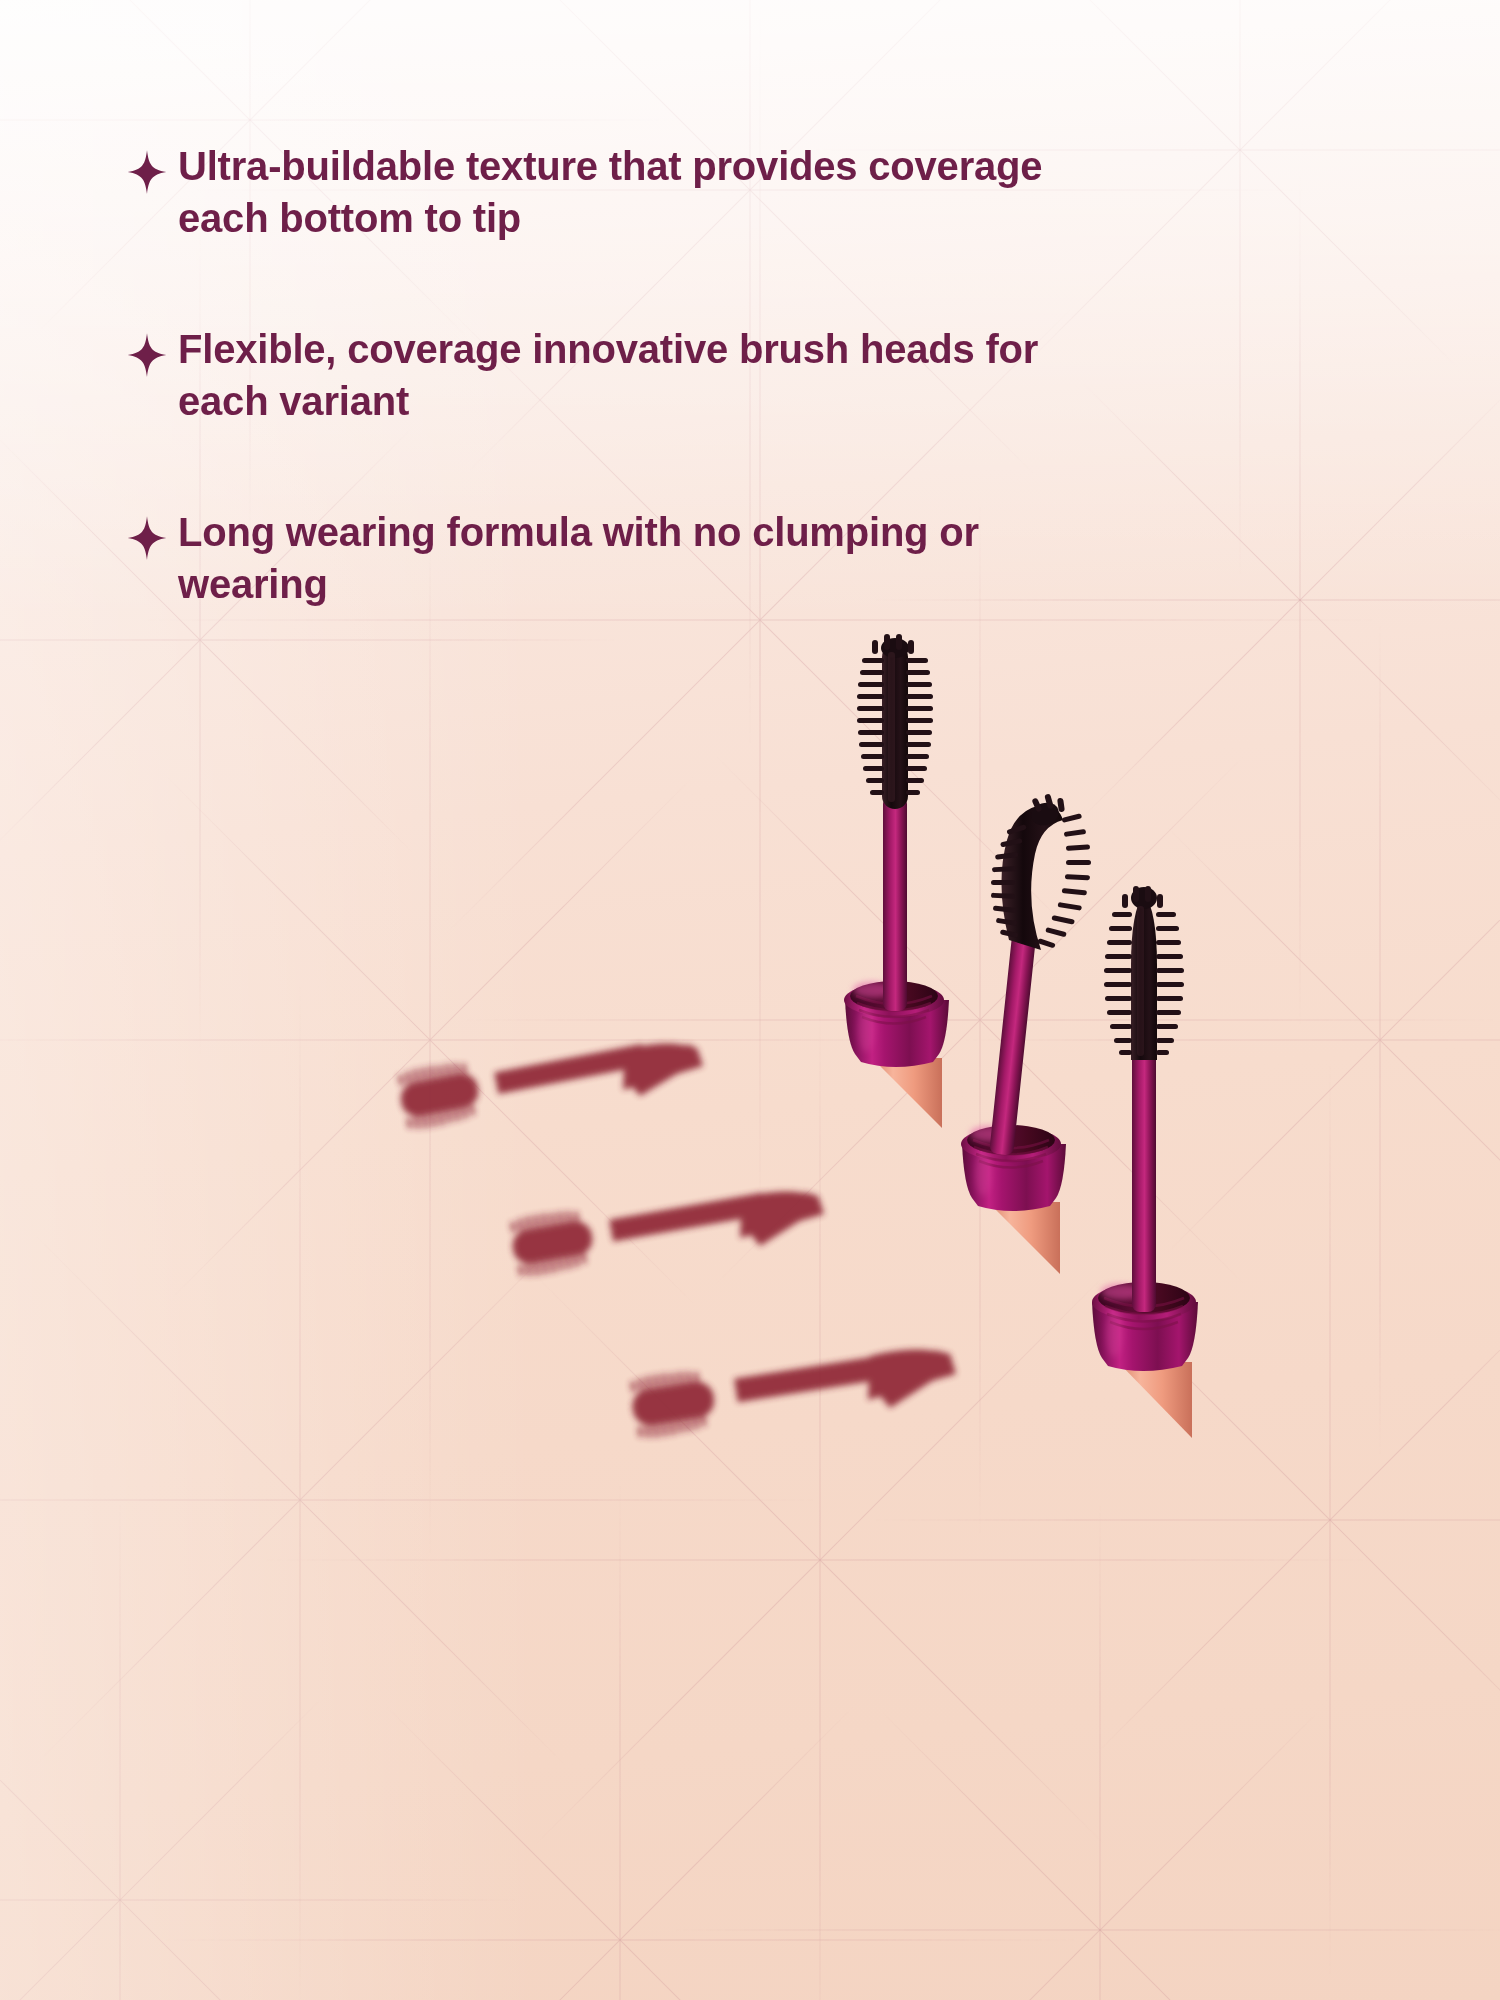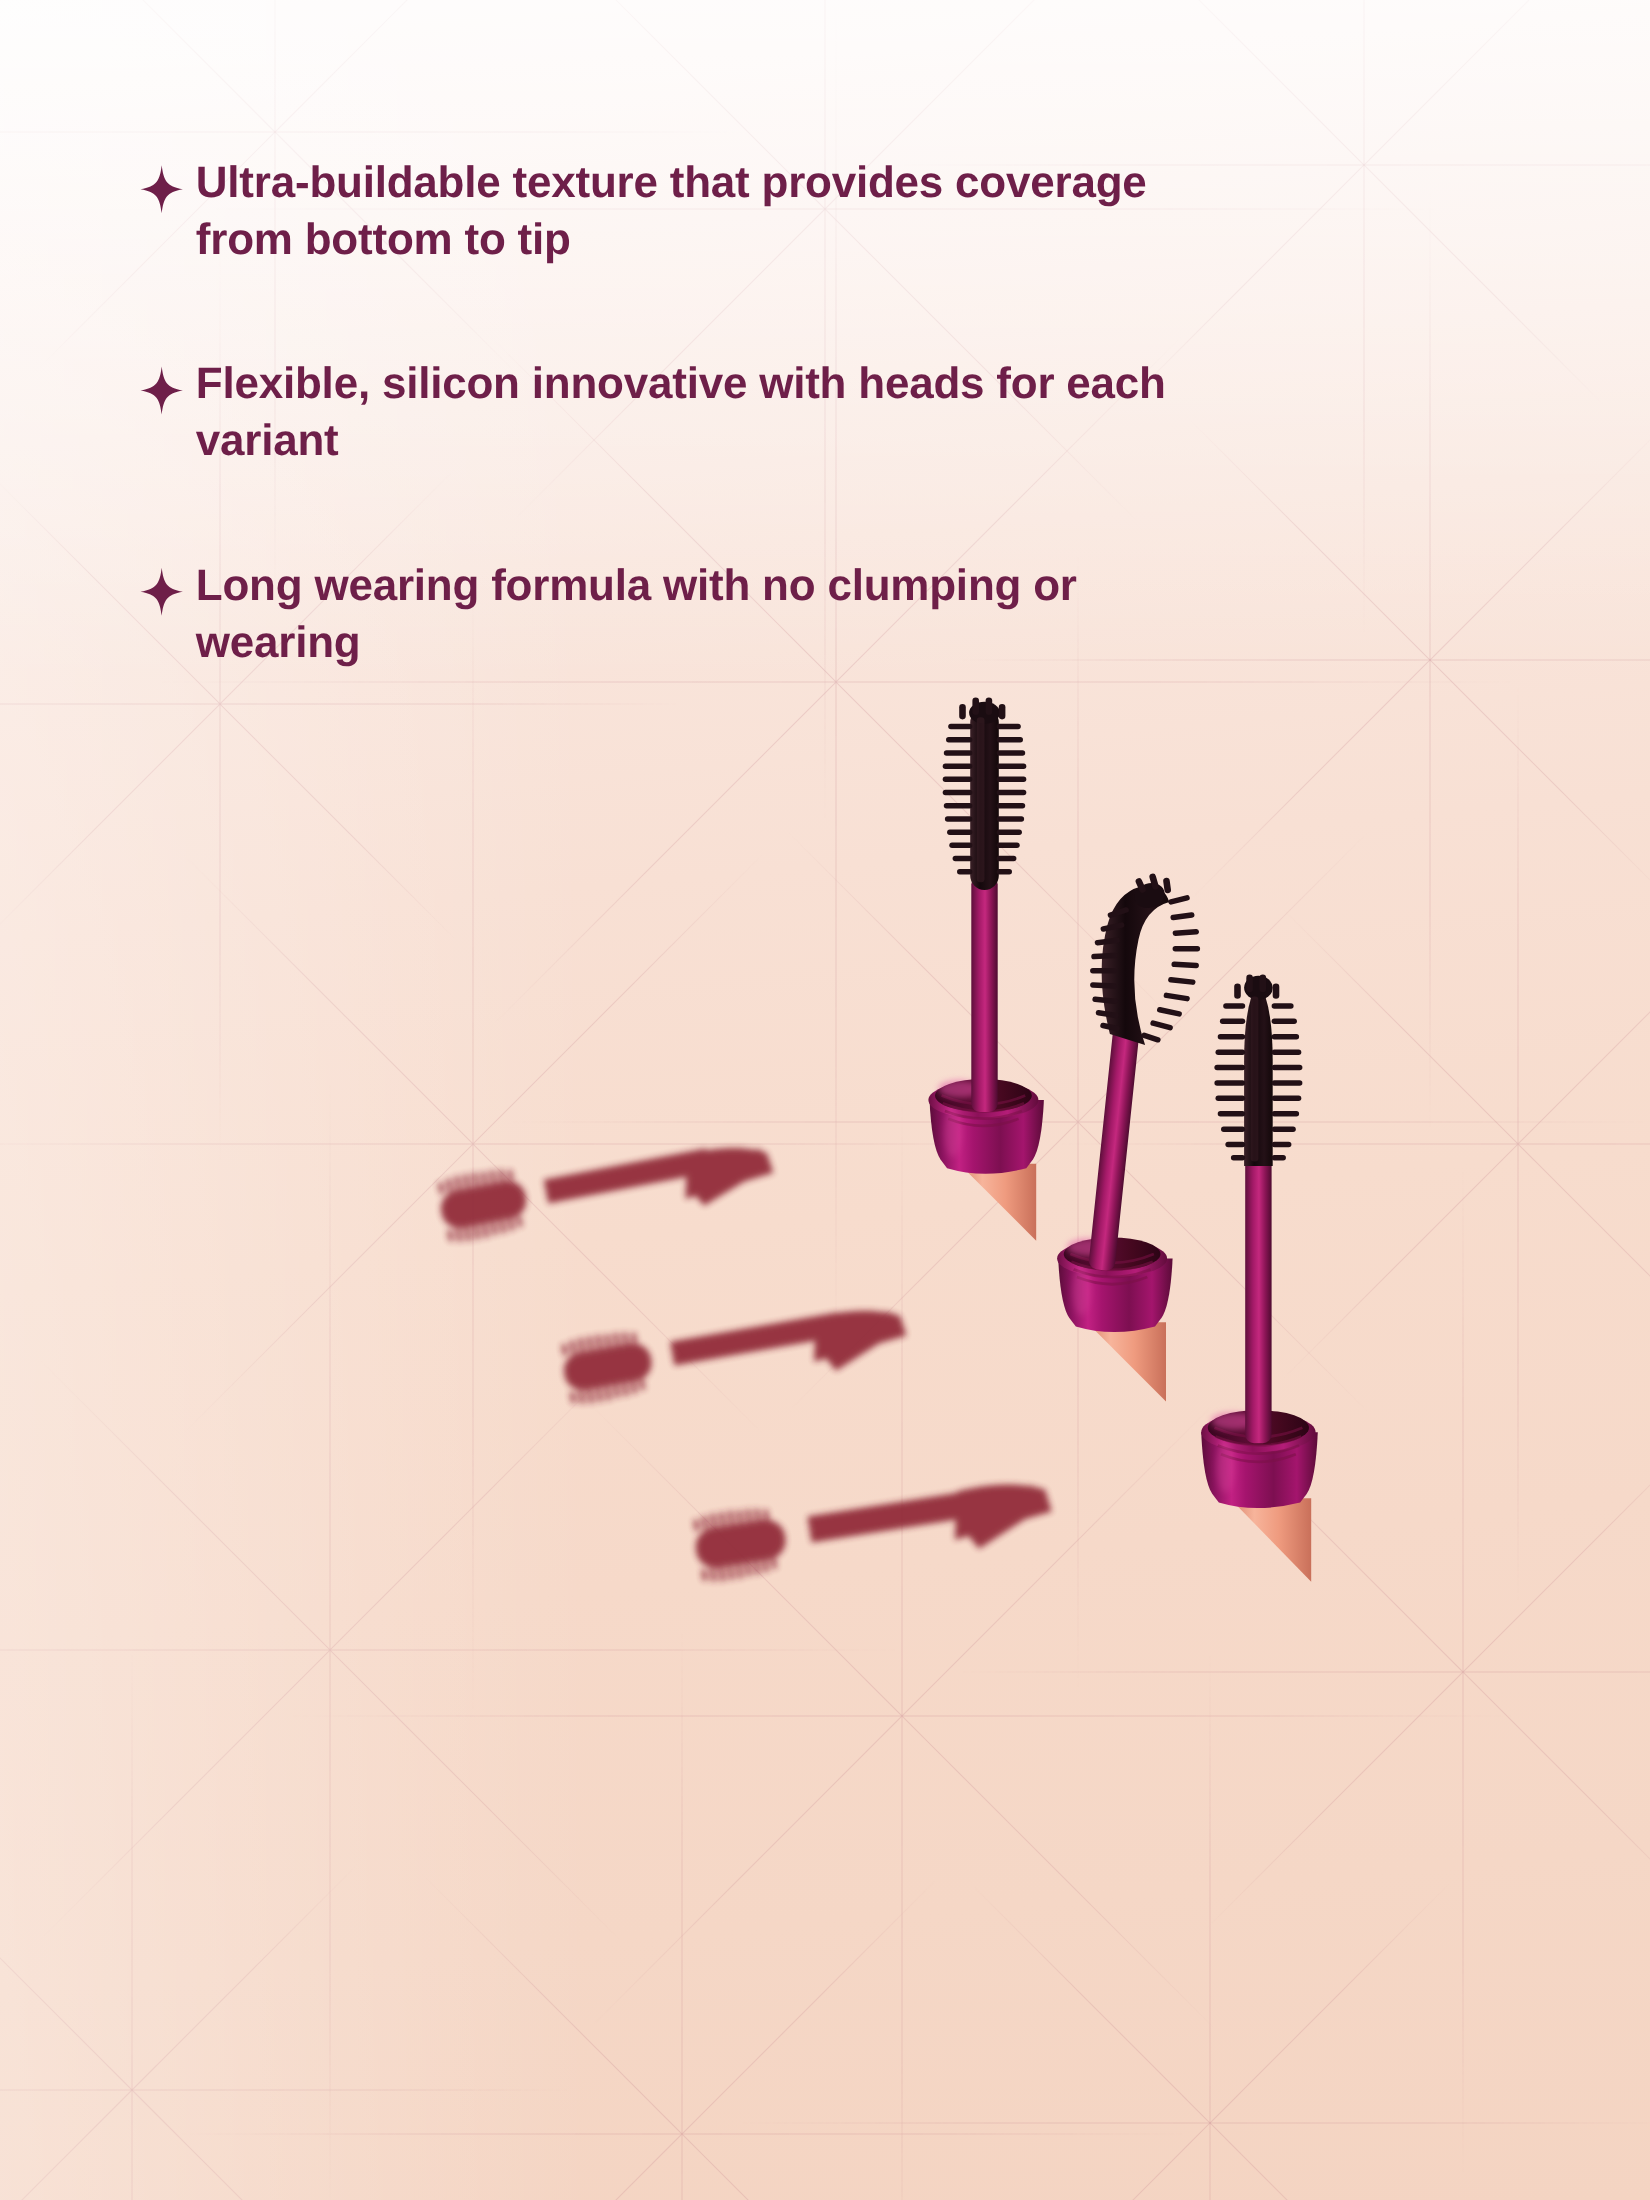--- a/index.html
+++ b/index.html
@@ -579,30 +579,30 @@
   </div>
 
   <div class="bullets">
 
     <div class="bullet">
       <span class="star-icon">
         <svg viewBox="0 0 48 52">
             <path d="M24 1 C26 17 29 23 46 26 C29 29 26 35 24 51 C22 35 19 29 2 26 C19 23 22 17 24 1 Z" fill="#6e1f49"></path>
           </svg>
       </span>
-      <span class="bullet-text">Ultra-buildable texture that provides coverage from bottom to tip</span>
+      <span class="bullet-text">Ultra-buildable texture that provides coverage each bottom to tip</span>
     </div>
 
     <div class="bullet">
       <span class="star-icon">
         <svg viewBox="0 0 48 52">
             <path d="M24 1 C26 17 29 23 46 26 C29 29 26 35 24 51 C22 35 19 29 2 26 C19 23 22 17 24 1 Z" fill="#6e1f49"></path>
           </svg>
       </span>
-      <span class="bullet-text">Flexible, silicon innovative with heads for each variant</span>
+      <span class="bullet-text">Flexible, coverage innovative brush heads for each variant</span>
     </div>
 
     <div class="bullet">
       <span class="star-icon">
         <svg viewBox="0 0 48 52">
             <path d="M24 1 C26 17 29 23 46 26 C29 29 26 35 24 51 C22 35 19 29 2 26 C19 23 22 17 24 1 Z" fill="#6e1f49"></path>
           </svg>
       </span>
       <span class="bullet-text">Long wearing formula with no clumping or wearing</span>
     </div>

